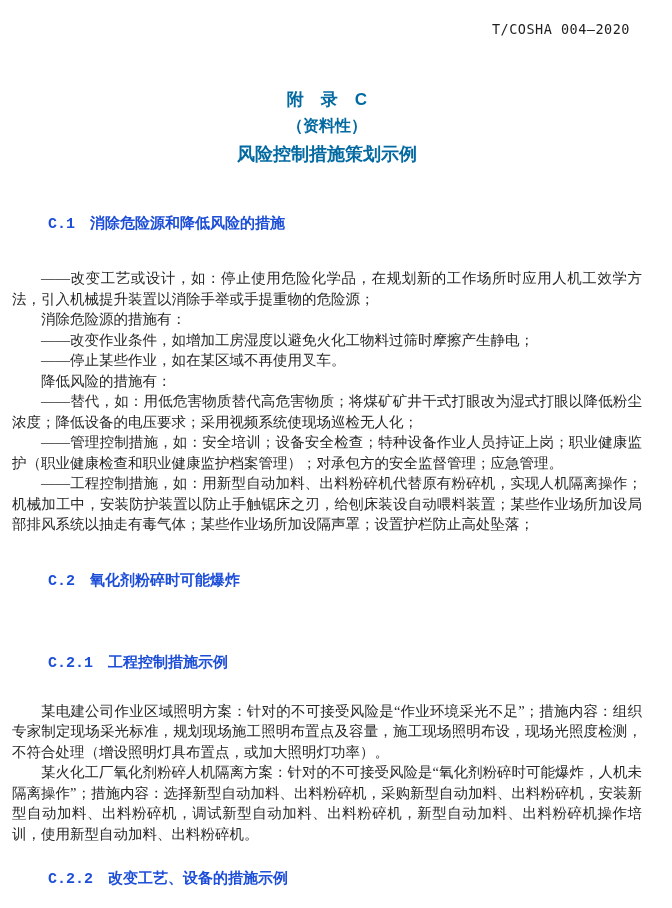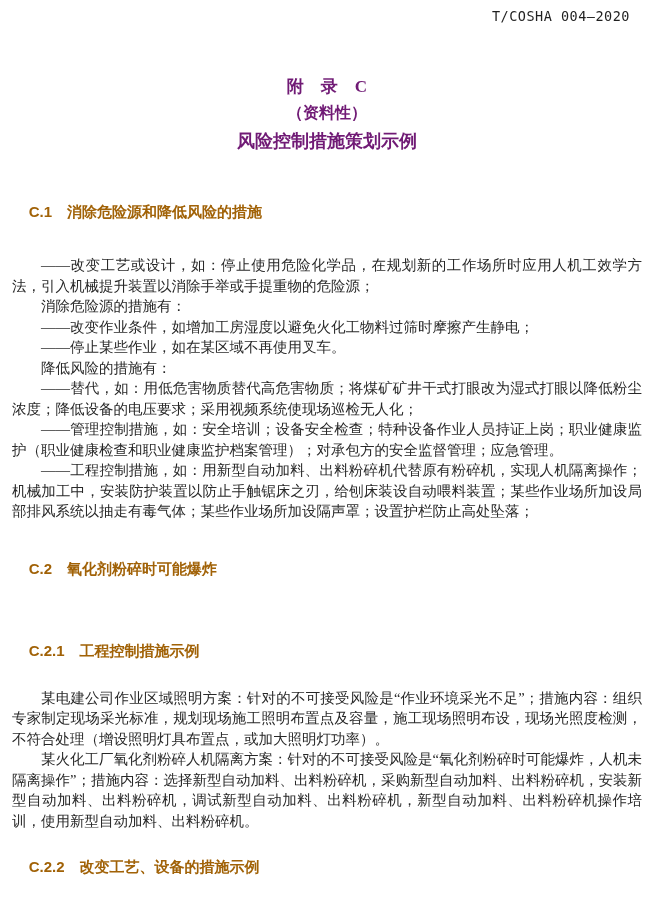--- a/index.html
+++ b/index.html
@@ -6,62 +6,62 @@
     margin: 0;
     padding: 0;
     background: #ffffff;
   }
   .page {
     position: relative;
     width: 656px;
     height: 908px;
     box-sizing: border-box;
     background: #ffffff;
-    padding: 8px 14px 0 12px;
+    padding: 21px 14px 0 12px;
     overflow: hidden;
     color: #262626;
   }
   .running-header {
     text-align: right;
     font-family: "DejaVu Sans Mono", "Liberation Mono", monospace;
     font-size: 13.5px;
     line-height: 16px;
     color: #1f1f1f;
     letter-spacing: 0.5px;
     padding-right: 12px;
   }
   .title-block {
     margin-top: 54px;
     text-align: center;
-    font-family: Liberation Serif, serif;
-    color: #701a75;
+    font-family: Liberation Sans, sans-serif;
+    color: #0369a1;
   }
   .title-appendix {
     font-size: 17px;
     line-height: 18px;
     font-weight: bold;
   }
   .title-kind {
     font-size: 16px;
     line-height: 16px;
     font-weight: 600;
     margin-top: 9px;
   }
   .title-subject {
     font-size: 18px;
     line-height: 18px;
     font-weight: bold;
     margin-top: 11px;
   }
   .sec-heading {
-    font-family: Liberation Sans, sans-serif;
+    font-family: Liberation Mono, monospace;
     font-weight: bold;
     font-size: 15px;
     line-height: 18px;
-    color: #a16207;
+    color: #1d4ed8;
     white-space: pre-wrap;
   }
   .sec-num { margin-right: 15px; }
   .h-c1   { margin: 35px 0 16px 0; }
   .h-c2   { margin: 20px 0 0 0; }
   .h-c21  { margin: 28px 0 10px 0; }
   .h-c22  { margin: 9px 0 13px 0; }
   p.body {
     font-family: "Liberation Serif", "DejaVu Serif", serif;
     font-size: 14.5px;

